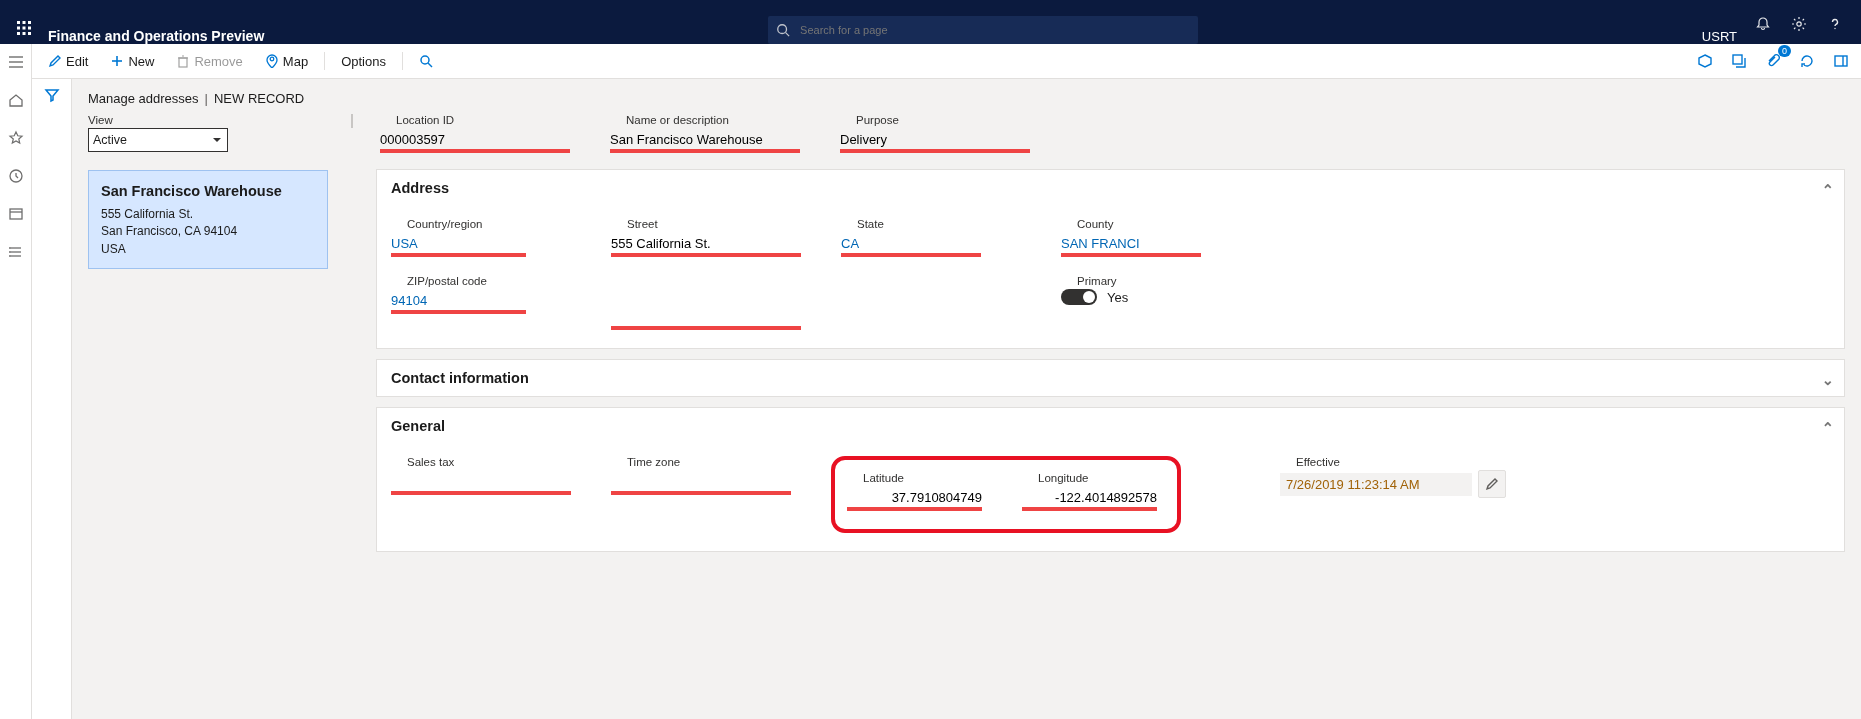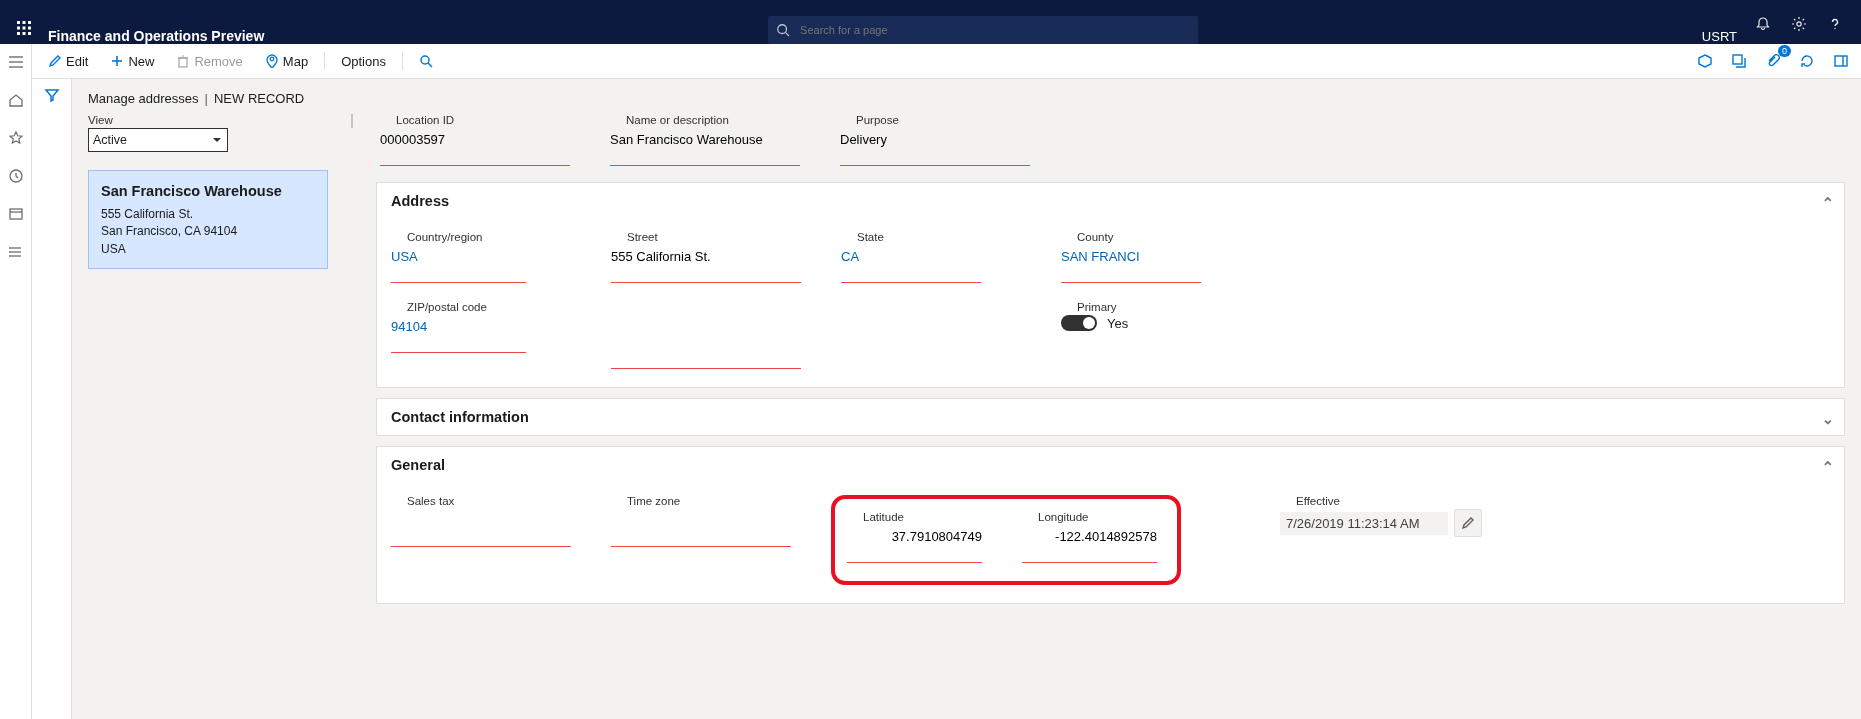--- a/index.html
+++ b/index.html
@@ -41,23 +41,23 @@
   .leftpanel{ width:240px;}
   .lbl{ font-size:11.5px; color:#323130; margin-bottom:2px; display:block;}
   .select{ border:1px solid #323130; height:24px; width:140px; padding:2px 4px; background:#fff; position:relative; cursor:pointer; font-size:12.5px; display:flex; align-items:center;}
   .select::after{ content:""; position:absolute; right:6px; top:9px; border:4px solid transparent; border-top-color:#323130;}
   .card{ margin-top:18px; background:#d6e7ff; border:1px solid #9ec2f0; padding:10px 12px; font-size:12px; line-height:1.45;}
   .card .cname{ font-size:14.5px; font-weight:600; margin-bottom:4px;}
   .rightpanel{ flex:1; min-width:0;}
   .headerrow{ display:flex; gap:40px; margin-bottom:16px; padding-left:4px;}
   .fld{ display:flex; flex-direction:column; }
   .fld .lbl{ margin-bottom:2px;padding-left:16px;}
-  .txt{ border:none; border-bottom:1px solid #ef4444; padding:4px 0 18px 0; width:190px; font-size:13px; background:transparent;}
+  .txt{ border:none; border-bottom:4px solid #ef4444; padding:4px 0 2px 0; width:190px; font-size:13px; background:transparent;}
   .txt.link{ color:#0066b4;}
-  .txt.ro{ color:#404040; border-bottom:none; background:#f3f2f1; padding:4px 6px; width:168px;}
+  .txt.ro{ color:#a16207; border-bottom:none; background:#f3f2f1; padding:4px 6px; width:192px;}
   .txt.num{ text-align:right; width:135px;}
   .section{ background:#fff; border:1px solid #e1dfdd; margin-bottom:10px;}
   .sectionhead{ padding:10px 14px; font-weight:600; font-size:14.5px; position:relative; cursor:pointer;}
   .sectionhead .chev{ position:absolute; right:10px; top:12px; opacity:.6;}
   .sectionbody{ padding:12px 14px 18px 14px; display:flex; gap:40px; flex-wrap:wrap;}
   .col{ display:flex; flex-direction:column; gap:18px; min-width:180px;}
   .toggle{ display:flex; align-items:center; gap:10px;}
   .switch{ width:36px; height:16px; border-radius:8px; background:#323130; position:relative;}
   .switch::after{ content:""; width:12px; height:12px; border-radius:50%; background:#fff; position:absolute; right:2px; top:2px;}
   .redbox{ border:4px solid #e81123; border-radius:14px; padding:12px 20px 18px 12px; display:flex; gap:40px;}

